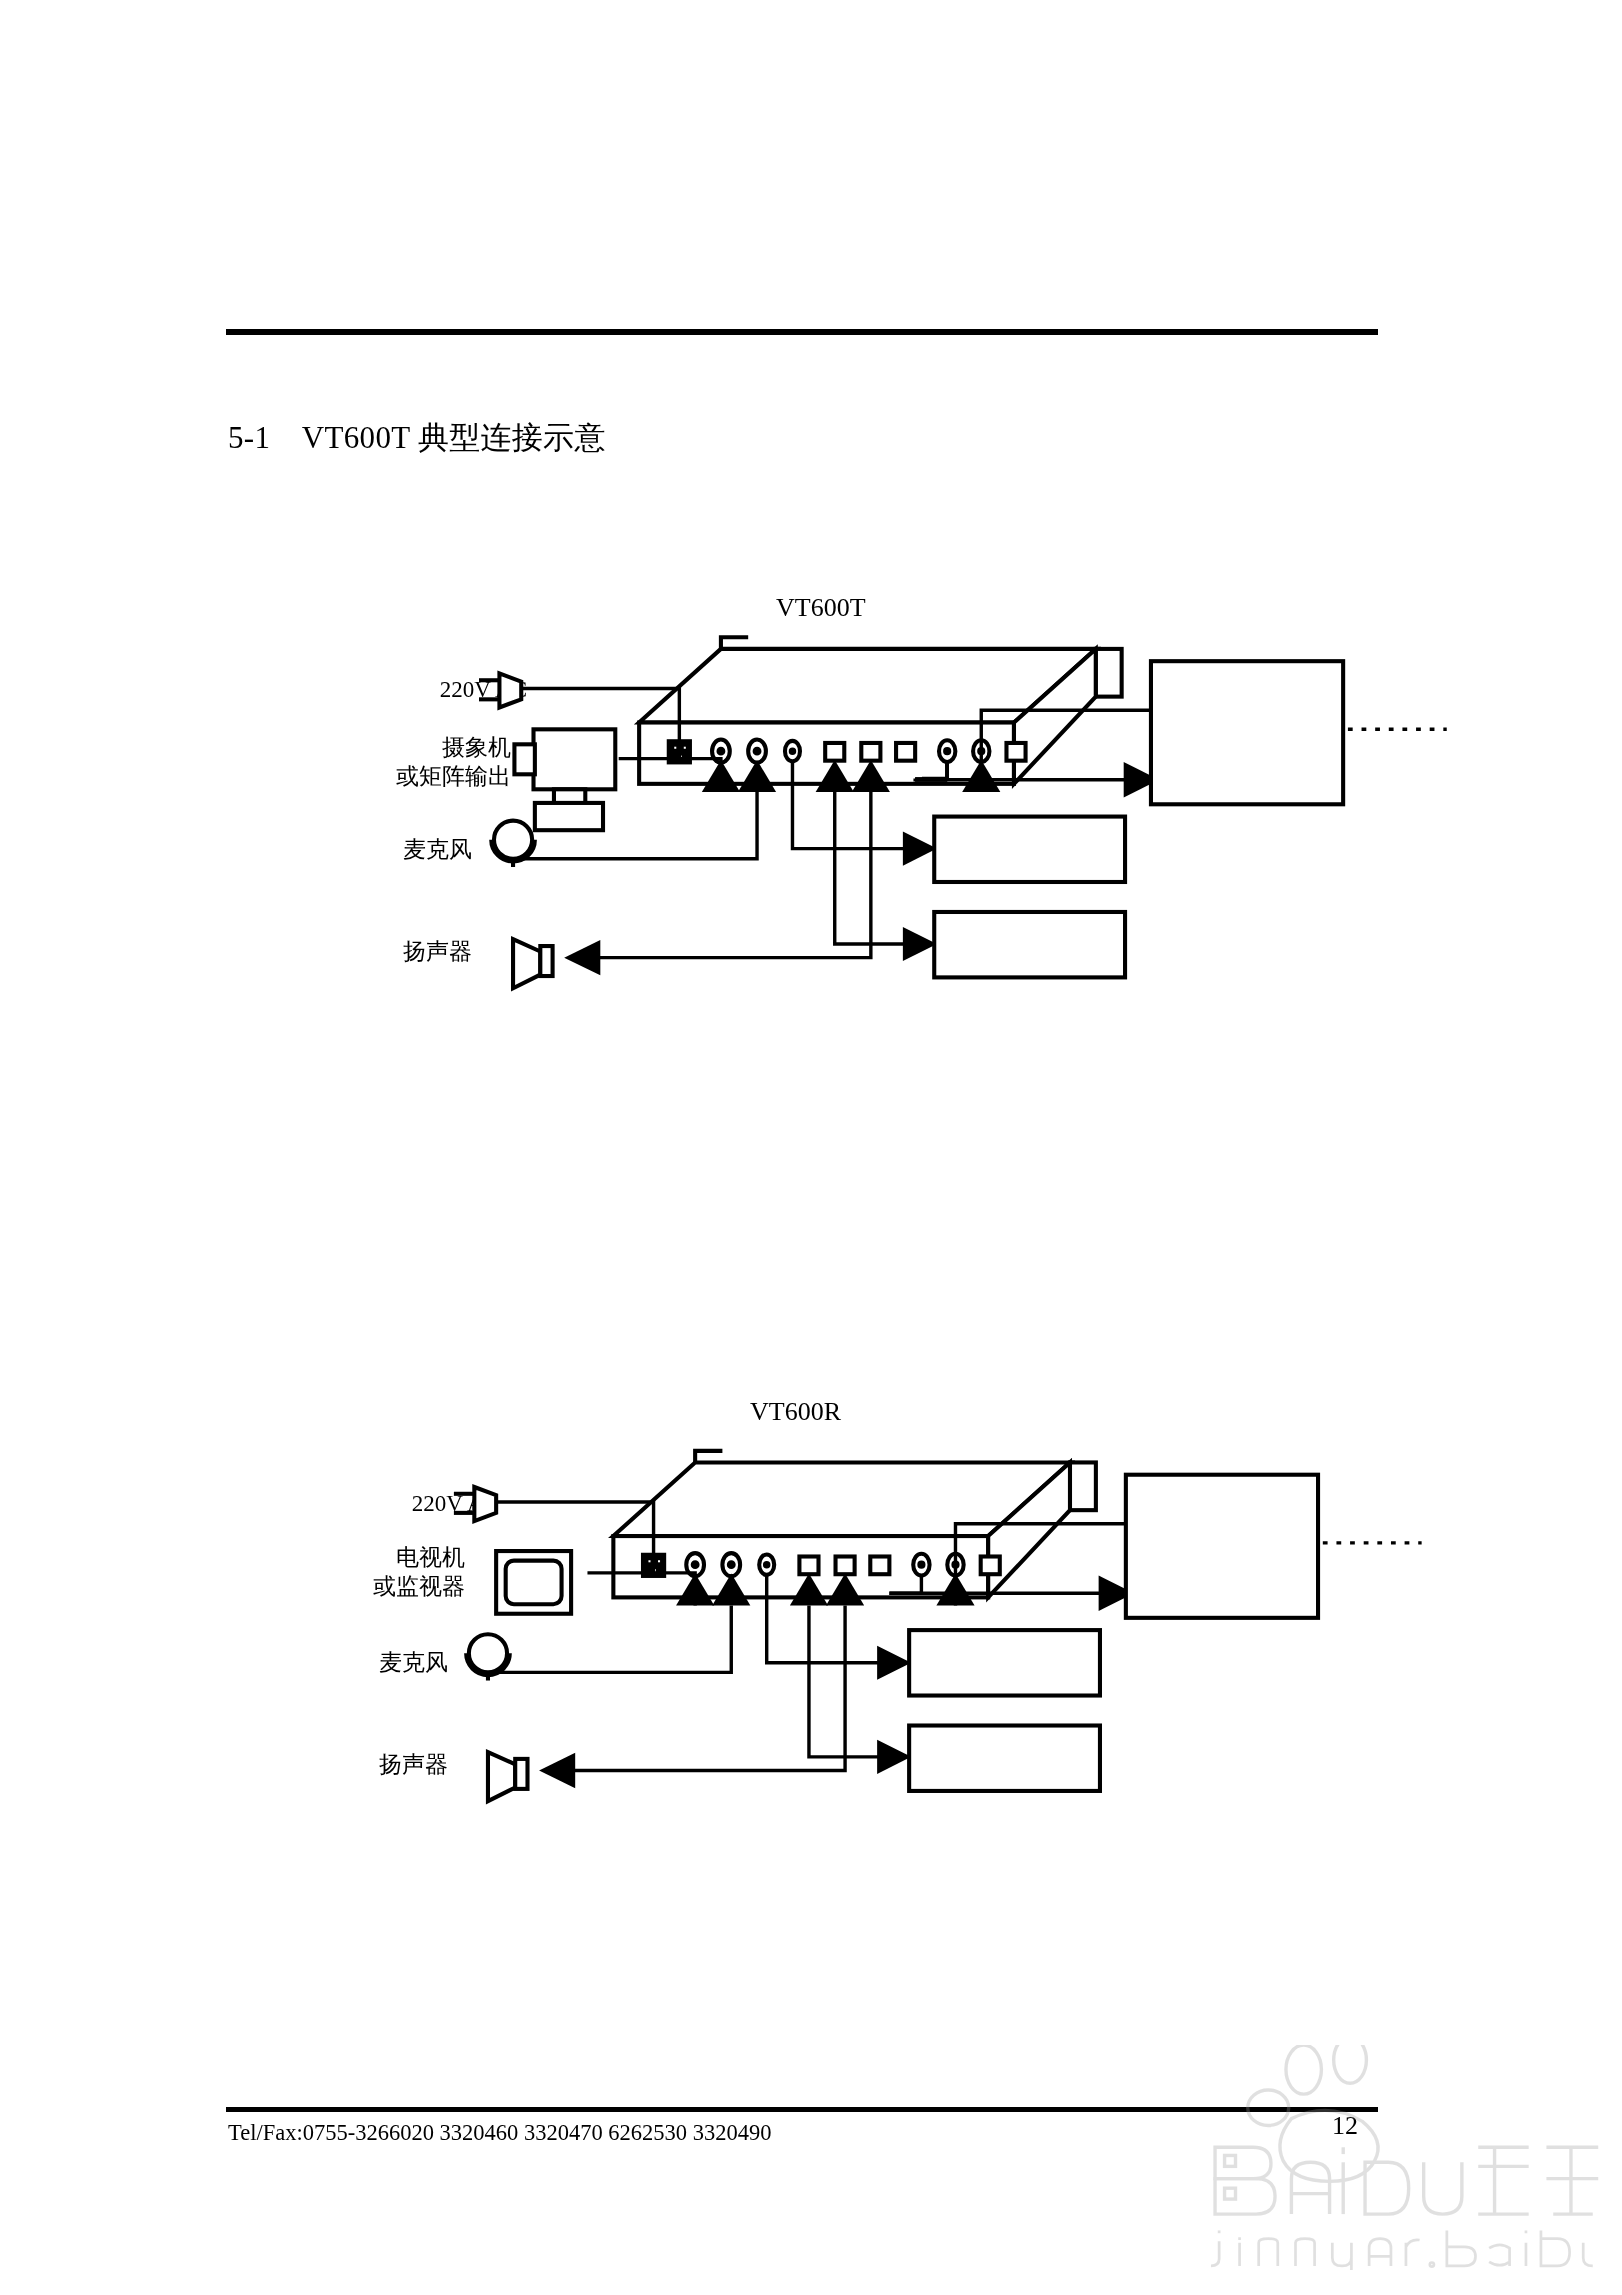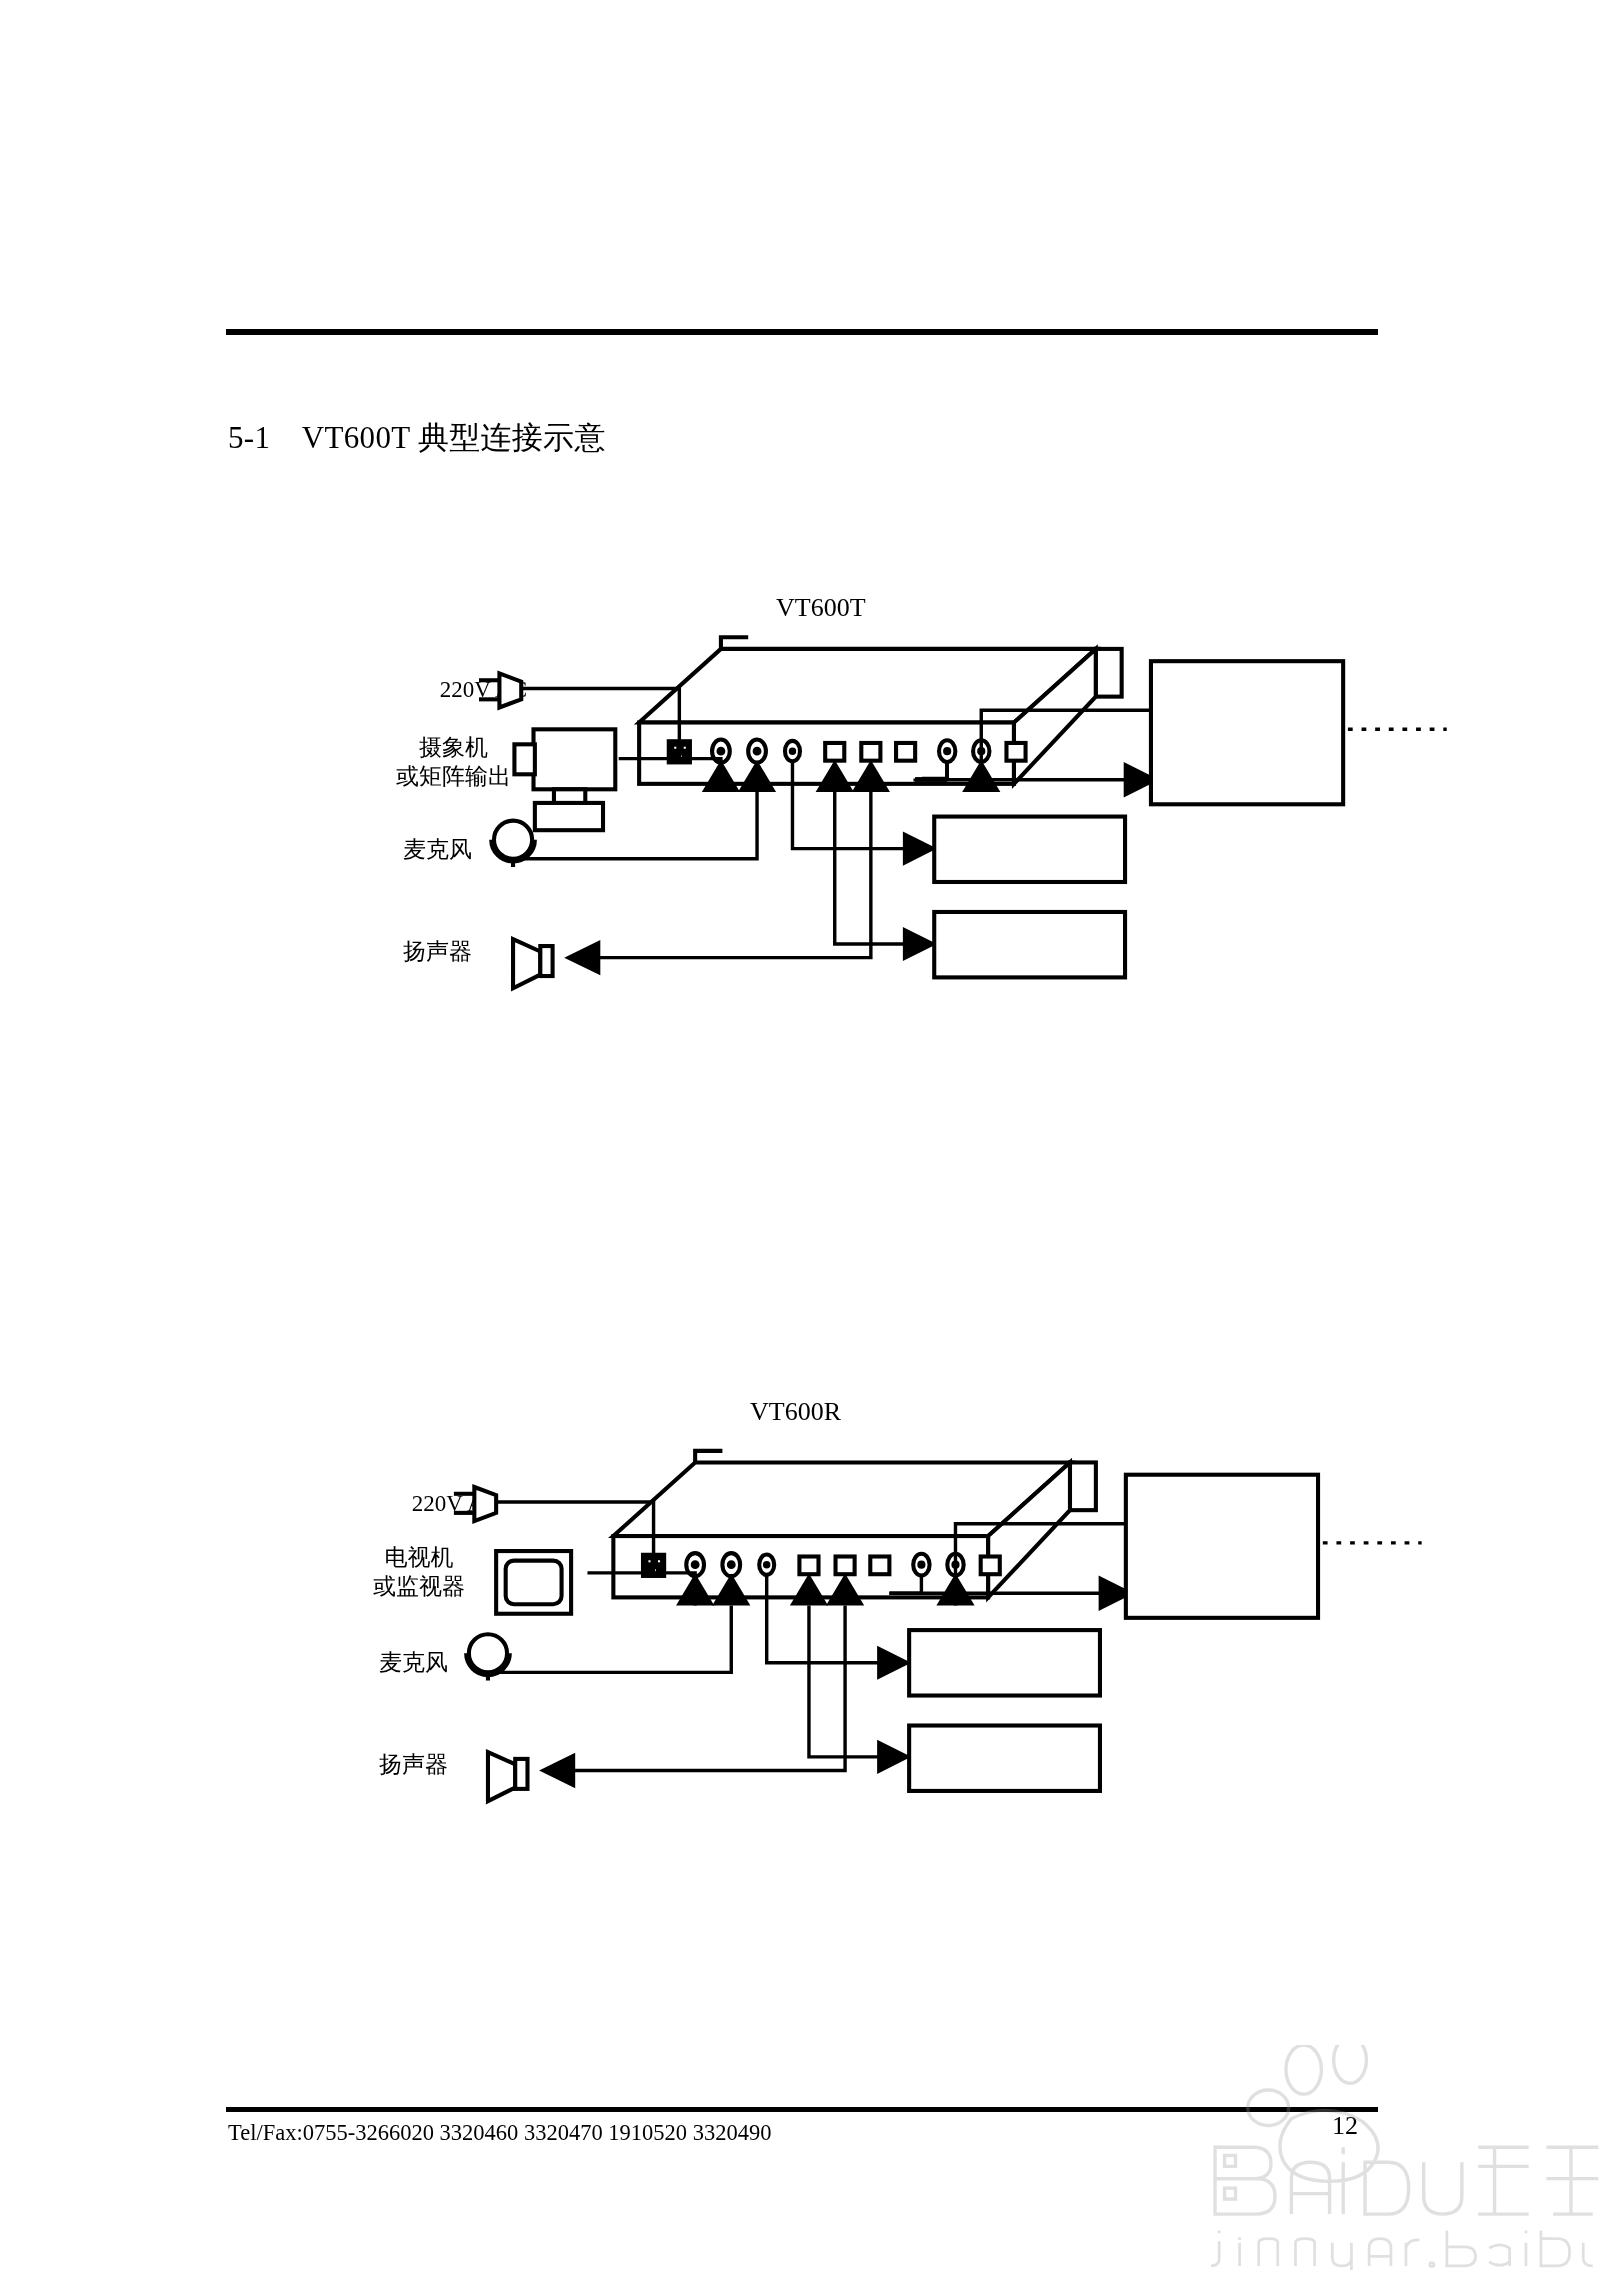--- a/index.html
+++ b/index.html
@@ -48,21 +48,21 @@
   }
 
   
   .diagram{ position:absolute; left:0; width:1622px; height:532px; }
   #diagram1{ top:586px;margin-left:36px; }
   #diagram2{ top:1390px; }
   .diagram svg{ position:absolute; left:0; top:0; width:1622px; height:532px; }
 
   .dlabel{
     position:absolute; font-size:23px; line-height:1.28;
-    white-space:pre; text-align:center;
+    white-space:pre; text-align:right;
   }
   .dlabel.rt{ text-align:right; }
   .dev-name{
     position:absolute; font-size:26px; white-space:nowrap;
   }
   .boxlabel{
     position:absolute; font-size:23px; white-space:nowrap;
   }
 </style>
 </head>
@@ -354,21 +354,21 @@
           <rect x="1652" y="124" width="282" height="210"></rect>
           <rect x="1334" y="352" width="280" height="96"></rect>
           <rect x="1334" y="492" width="280" height="96"></rect>
         </g>
         <line x1="1941" y1="224" x2="2086" y2="224" stroke="#000" stroke-width="5" stroke-dasharray="7 13"></line>
       </g>
     </svg>
   </div>
 
   <div class="footer-rule"></div>
-  <div class="footer-text">Tel/Fax:0755-3266020 3320460 3320470 1910520 3320490</div>
+  <div class="footer-text">Tel/Fax:0755-3266020 3320460 3320470 6262530 3320490</div>
   <div class="page-num">12</div>
 
   <div class="watermark">
     <svg viewBox="0 0 620 330" width="423" height="225">
       <g fill="none" stroke="#9b9b9b" stroke-width="5">
 
         <ellipse cx="168" cy="36" rx="26" ry="36"></ellipse>
         <ellipse cx="236" cy="22" rx="24" ry="34"></ellipse>
         <ellipse cx="116" cy="92" rx="30" ry="26"></ellipse>
         <path d="M150 108 q54 -26 104 4 q34 28 18 58 q-16 30 -66 30 q-52 0 -68 -30 q-14 -30 12 -62 Z"></path>

